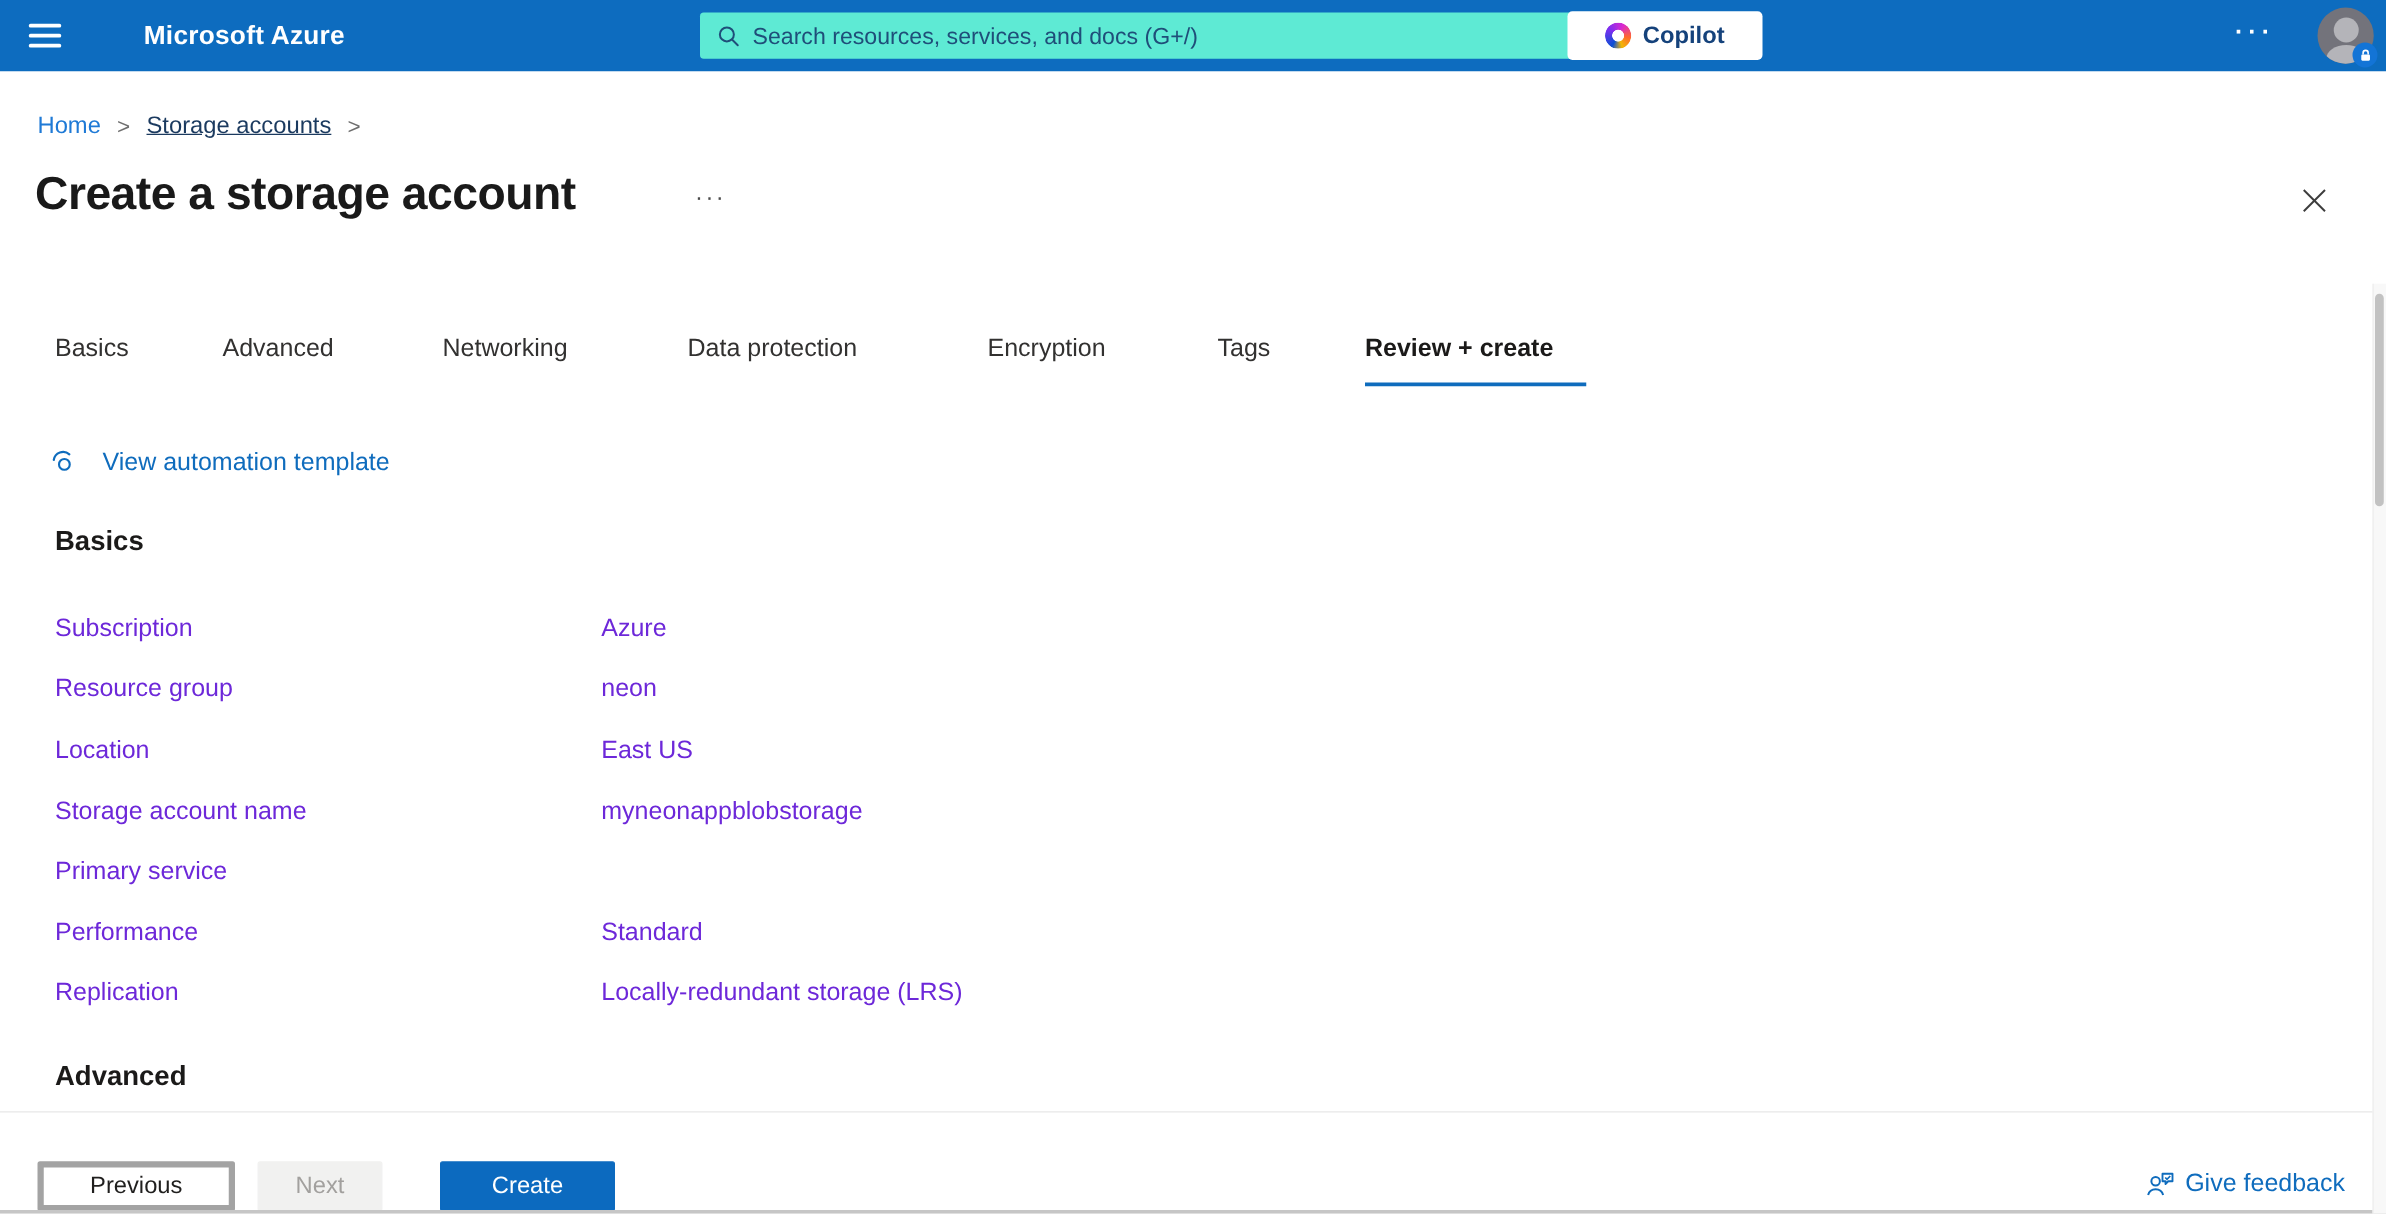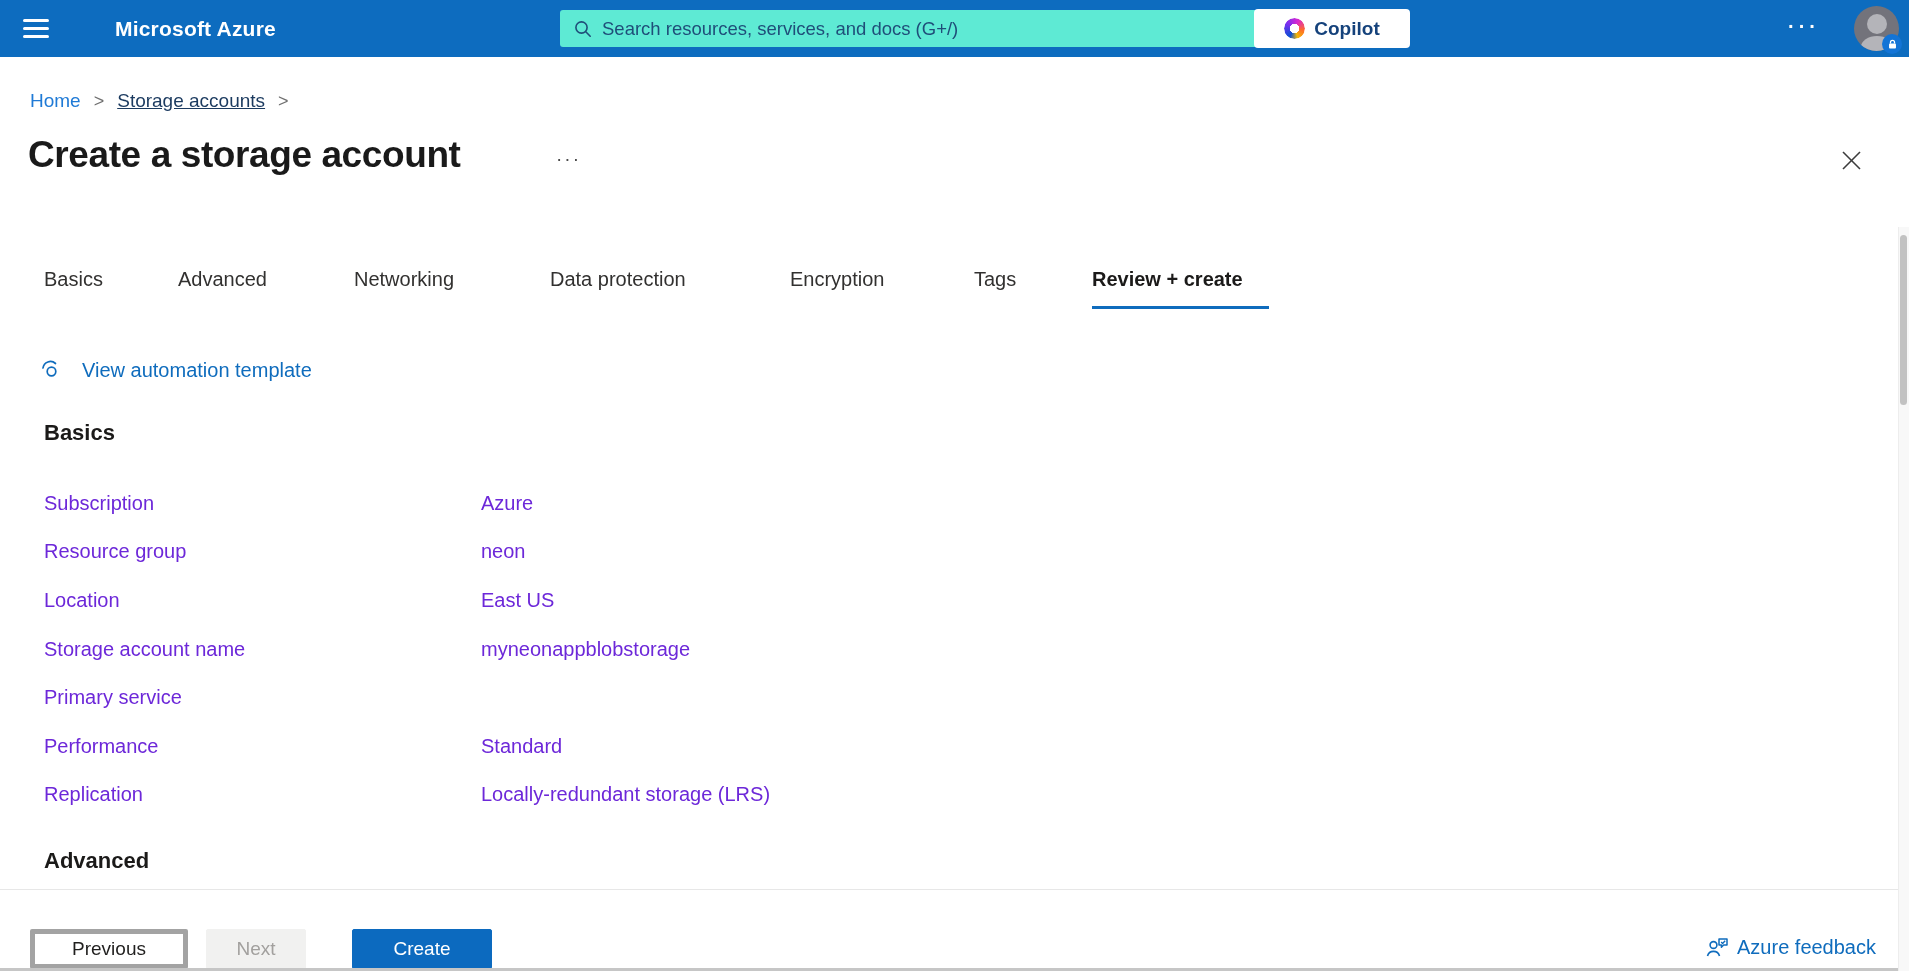--- a/index.html
+++ b/index.html
@@ -204,20 +204,20 @@
   <button class="btn btn-next">Next</button>
   <button class="btn btn-create">Create</button>
 
   <div class="feedback-link">
     <svg width="23" height="21" viewBox="0 0 23 21">
       <circle cx="7.5" cy="8" r="3.4" fill="none" stroke="#0f6cbd" stroke-width="1.6"></circle>
       <path d="M1.5 19 a6.2 6.2 0 0 1 12 0" fill="none" stroke="#0f6cbd" stroke-width="1.6"></path>
       <path d="M13 2 h8 v6 h-3.4 l-2.2 2.2 V8 H13 z" fill="none" stroke="#0f6cbd" stroke-width="1.5" stroke-linejoin="round"></path>
       <path d="M15.2 5 l1.4 1.4 2.6-2.6" fill="none" stroke="#0f6cbd" stroke-width="1.4"></path>
     </svg>
-    <span>Azure feedback</span>
+    <span>Give feedback</span>
   </div>
   <div class="bottom-strip"></div>
 </footer>
 
 <div class="scrollbar-track">
   <div class="scrollbar-thumb"></div>
 </div>
 
 </body></html>

